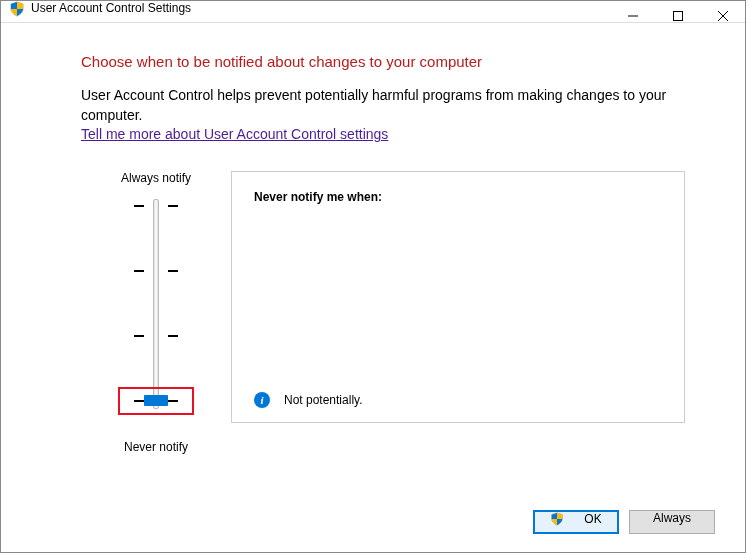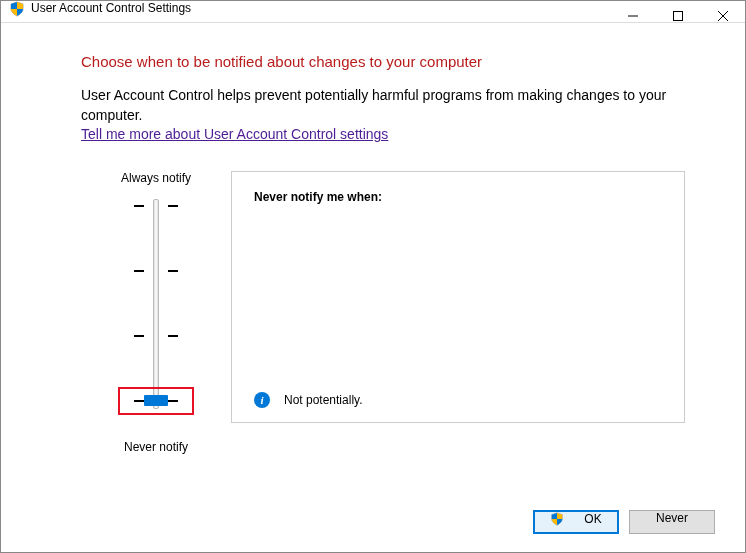--- a/index.html
+++ b/index.html
@@ -153,15 +153,15 @@
     <svg class="shield" viewBox="0 0 16 16">
       <path d="M8 1 L14 3 V8 C14 12 8 15 8 15 C8 15 2 12 2 8 V3 Z" fill="#fff" stroke="#555" stroke-width="0.5"></path>
       <path d="M8 1 L14 3 V8 L8 8 Z" fill="#ffb900"></path>
       <path d="M8 1 L2 3 V8 L8 8 Z" fill="#0078d7"></path>
       <path d="M8 8 L14 8 C14 12 8 15 8 15 Z" fill="#0078d7"></path>
       <path d="M8 8 L2 8 C2 12 8 15 8 15 Z" fill="#ffb900"></path>
     </svg>
     <span>OK</span>
   </div>
   <div class="btn">
-    <span>Never</span>
+    <span>Always</span>
   </div>
 </div>
 
 </body></html>

